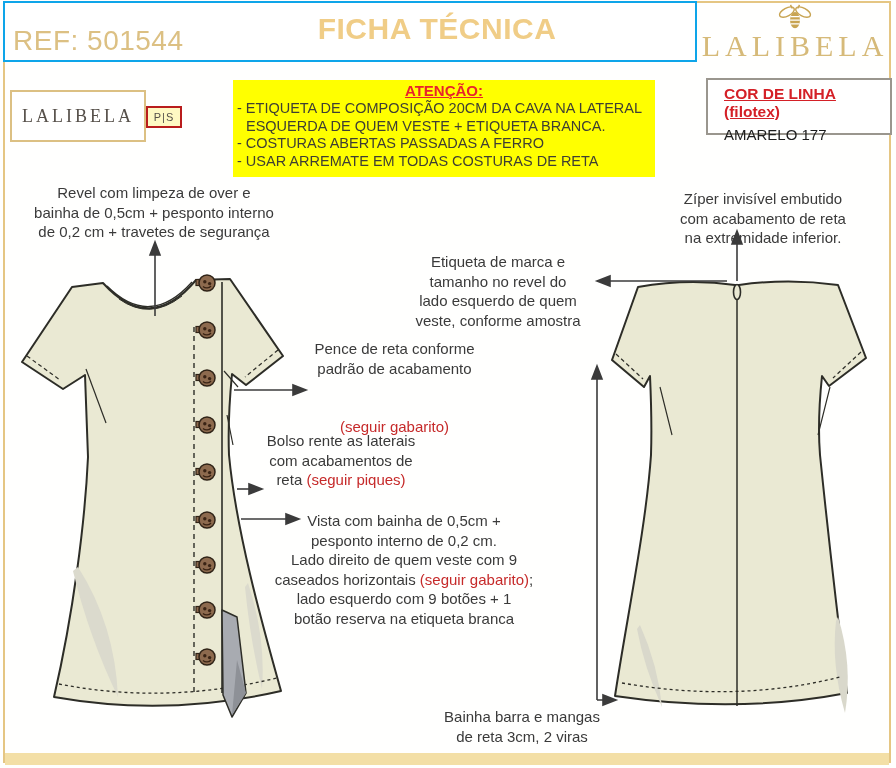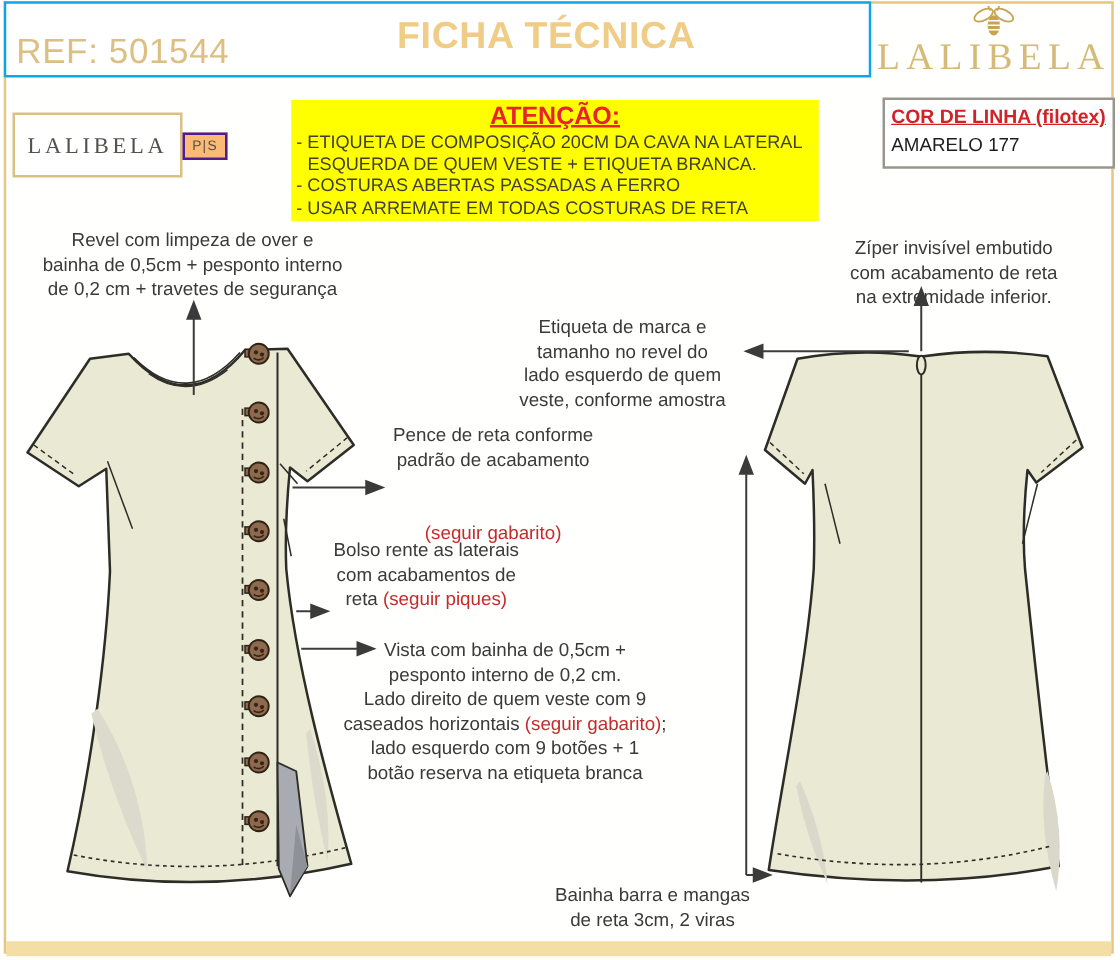--- a/index.html
+++ b/index.html
@@ -11,29 +11,29 @@
   .header-box{left:3px;top:1px;width:694px;height:61px;border:2px solid #0ea5e9;box-sizing:border-box;background:#fff;}
   .ref{position:absolute;left:8px;top:22px;font-size:28px;color:#dcc083;letter-spacing:0.5px;}
   .title{position:absolute;left:236px;top:9px;width:392px;text-align:center;font-size:30px;font-weight:bold;
          color:#f0cd87;letter-spacing:0.5px;}
   .brand-area{left:698px;top:4px;width:194px;height:70px;text-align:center;}
   .bee{display:block;margin:0 auto;width:40px;height:27px;}
   .wordmark{font-family:"Liberation Serif",serif;font-size:30px;color:#d6ba79;letter-spacing:5px;line-height:1;}
   .logo-box{left:10px;top:90px;width:136px;height:52px;border:2px solid #dcc083;box-sizing:border-box;
             display:flex;align-items:center;justify-content:center;background:#fff;}
   .logo-box span{font-family:"Liberation Serif",serif;font-size:18px;letter-spacing:3px;color:#56504a;}
-  .ps-box{left:146px;top:106px;width:36px;height:22px;border:2px solid #4c1d95;box-sizing:border-box;
-          display:flex;align-items:center;justify-content:center;background:#fdba74;}
+  .ps-box{left:146px;top:106px;width:36px;height:22px;border:2px solid #b91c1c;box-sizing:border-box;
+          display:flex;align-items:center;justify-content:center;background:#fef9c3;}
   .ps-box span{font-size:11px;color:#56504a;letter-spacing:1px;}
   .attention{left:233px;top:80px;width:422px;height:97px;background:#ffff00;box-sizing:border-box;padding:2px 4px;}
-  .attn-head{text-align:center;font-size:20px;font-weight:bold;color:#e8232b;text-decoration:underline;margin-bottom:1px;}
+  .attn-head{text-align:center;font-size:15px;font-weight:bold;color:#e8232b;text-decoration:underline;margin-bottom:1px;}
   .attn-line{font-size:14.5px;color:#3f3f33;line-height:1.22;}
   .attn-line.indent{padding-left:9px;}
   .thread-box{left:706px;top:78px;width:186px;height:57px;border:2px solid #9a968e;box-sizing:border-box;
-              background:#fff;padding:5px 5px;}
+              background:#fff;padding:5px 16px;}
   .thread-label{font-size:15.5px;font-weight:bold;color:#d42027;text-decoration:underline;}
   .thread-value{font-size:15px;color:#1d1d1d;margin-top:5px;}
   .note{position:absolute;font-size:15px;line-height:19.5px;color:#3a3a3a;text-align:center;}
   .red{color:#c62a2a;margin-top:39px;}
   svg.drawing{position:absolute;overflow:visible;}
   .arrows{left:0;top:0;pointer-events:none;}
 </style>
 </head>
 <body>
 

